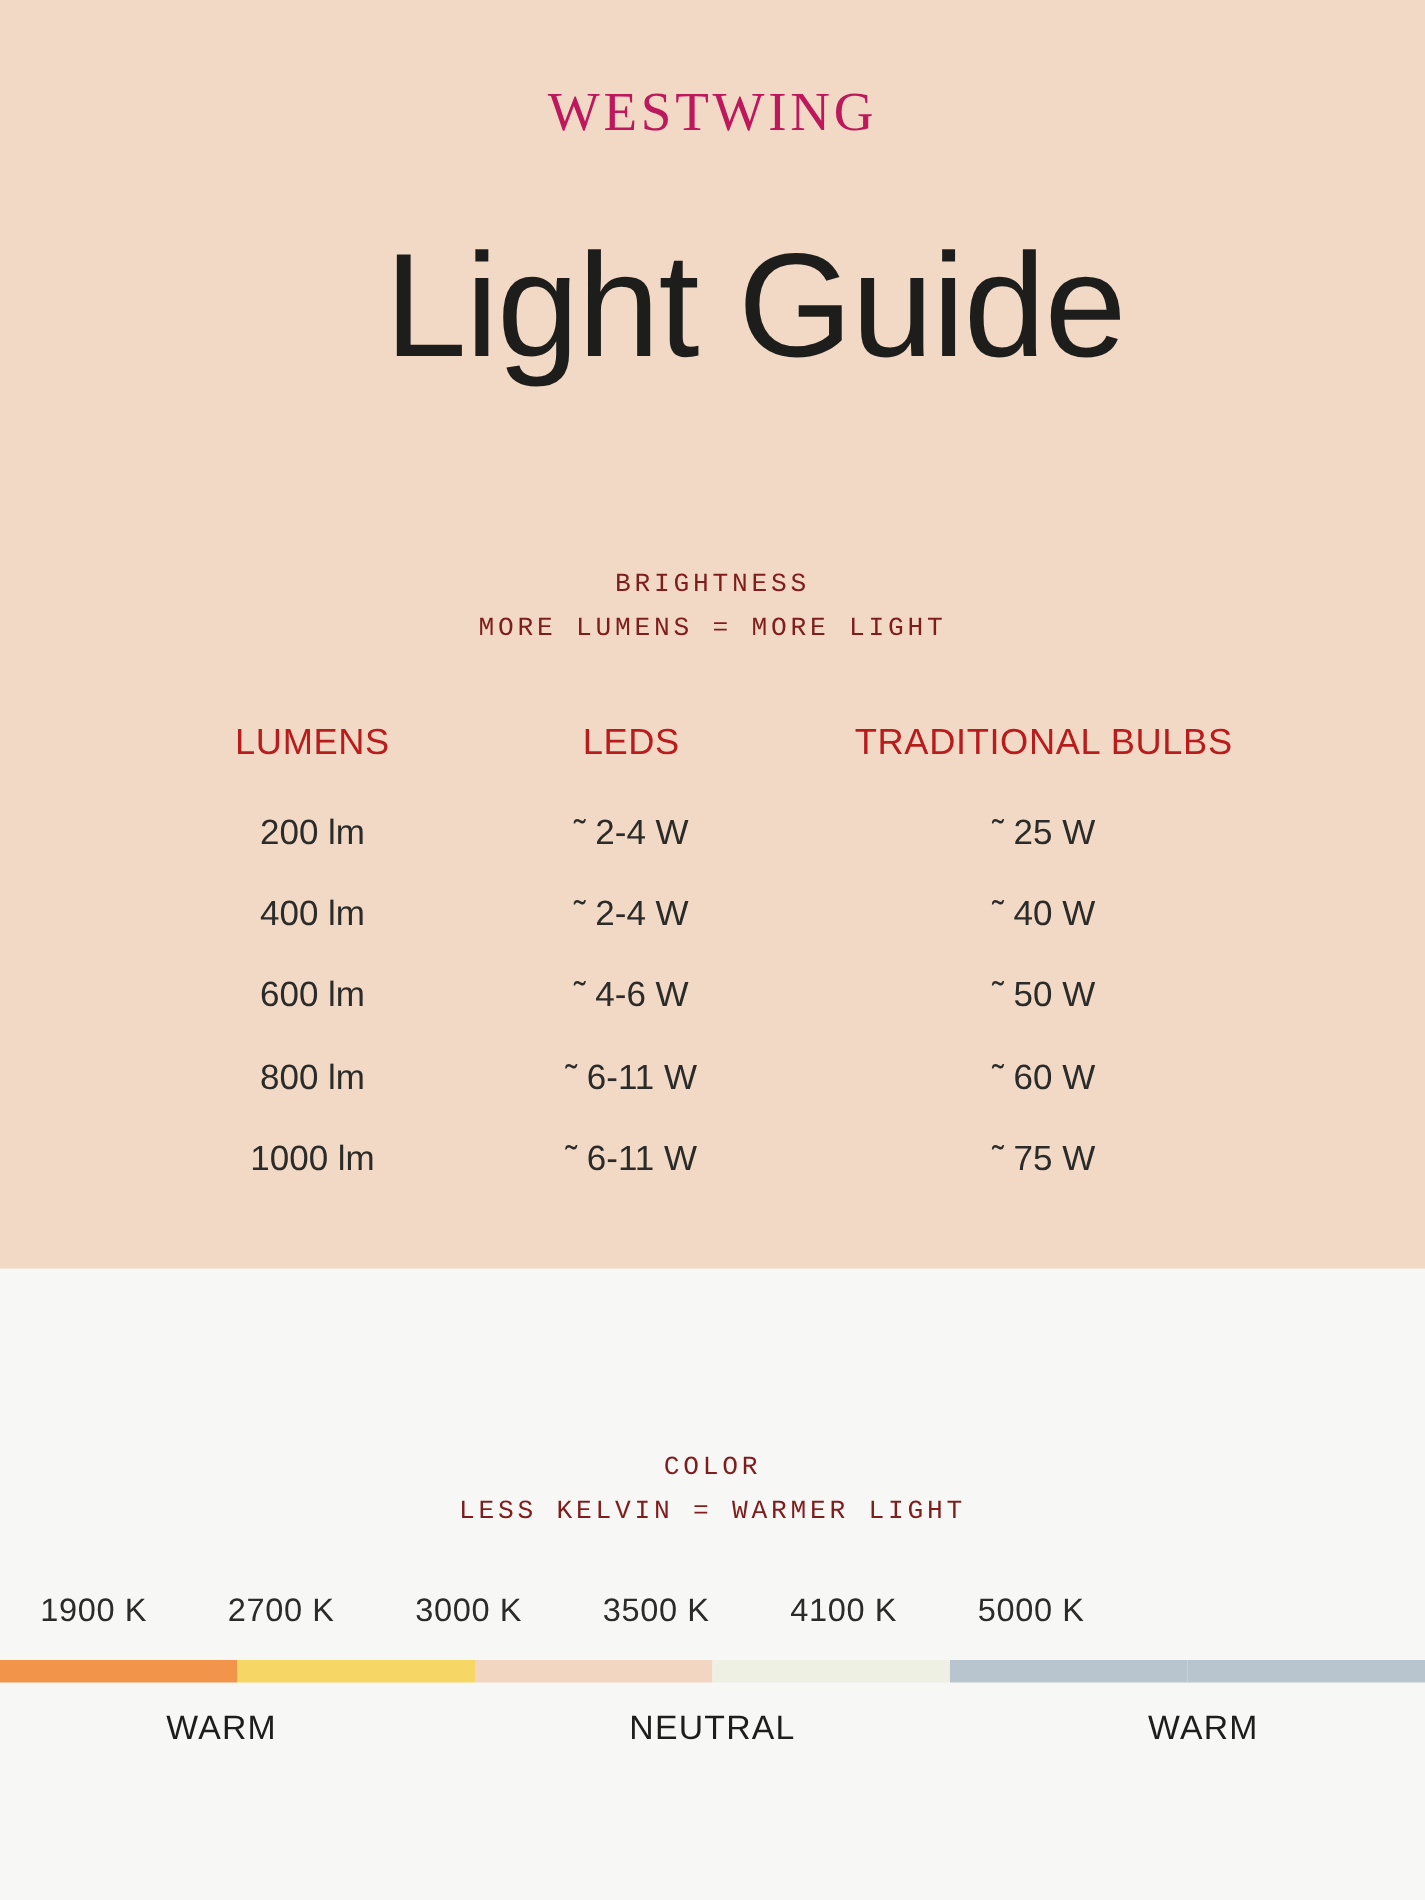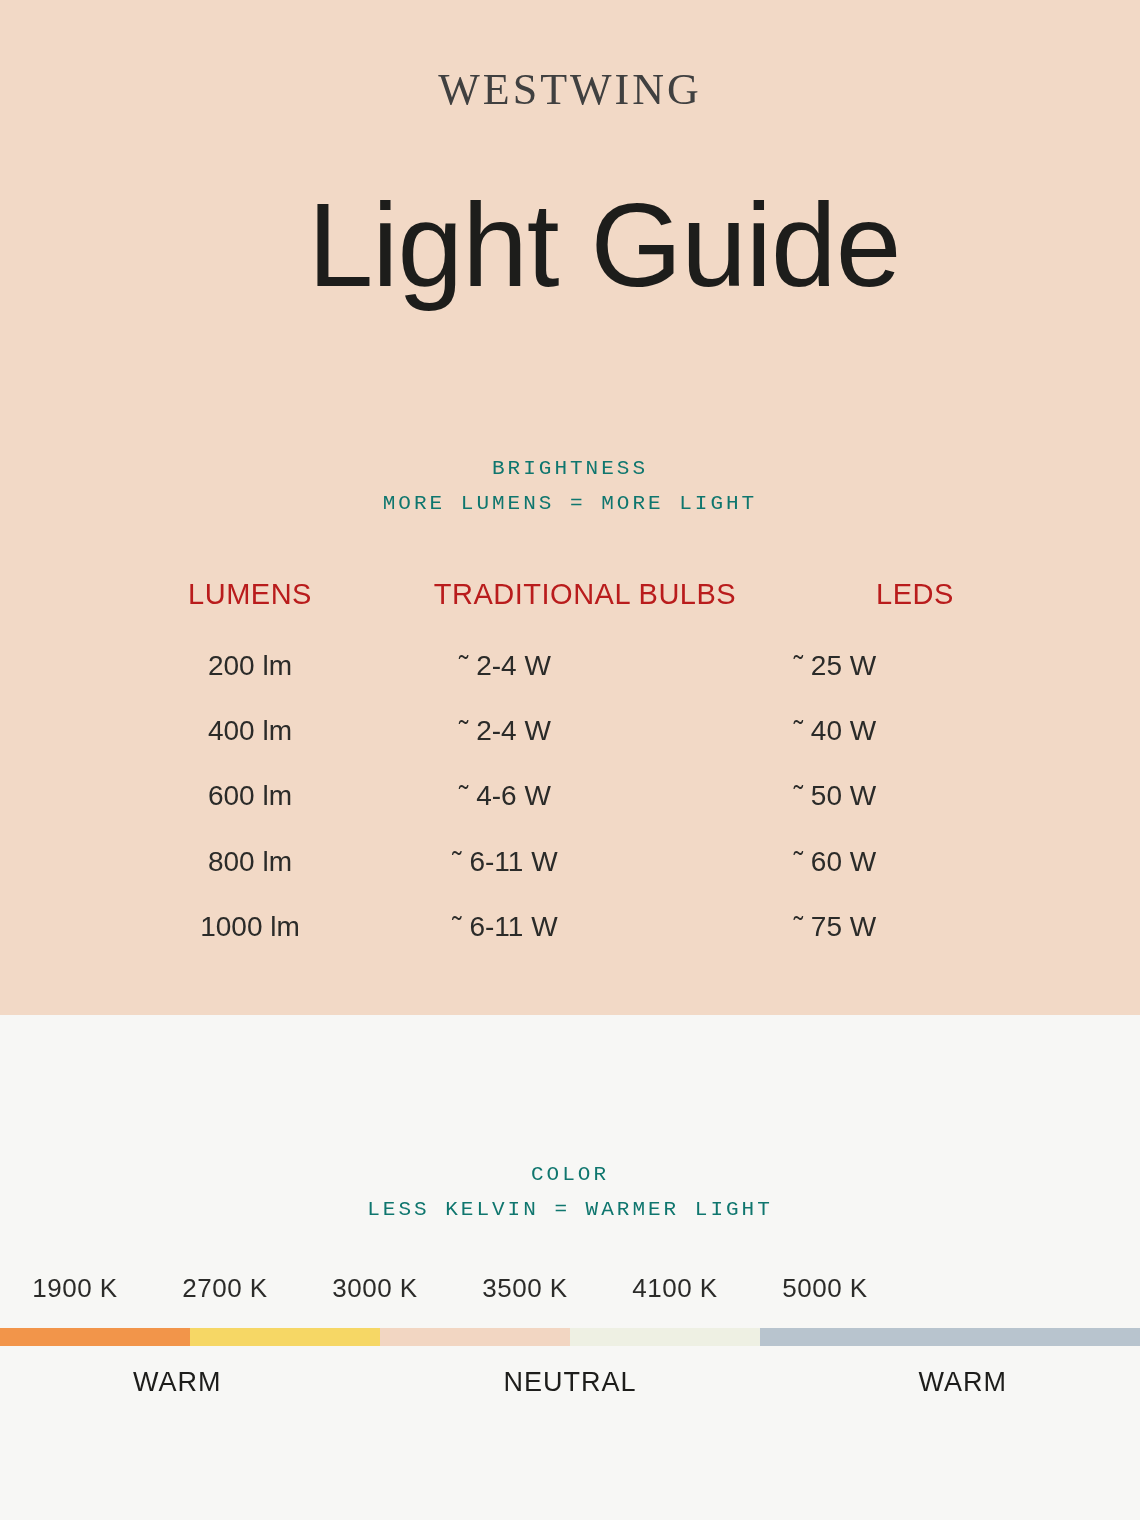--- a/index.html
+++ b/index.html
@@ -31,21 +31,21 @@
 
   .brand {
     position: absolute;
     top: 64px;
     left: 0;
     width: 1140px;
     text-align: center;
     font-family: "Liberation Serif", serif;
     font-size: 44px;
     letter-spacing: 3px;
-    color: #404040;
+    color: #be185d;
     font-weight: 400;
   }
 
   .main-title {
     position: absolute;
     top: 186px;
     left: 0;
     width: 1140px;
     text-align: center;
     font-size: 118px;
@@ -53,21 +53,21 @@
     letter-spacing: -1px;
     color: #1d1d1b;
     font-weight: 400;
     margin-left: 34px;
   }
 
   .mono-heading {
     font-family: "Liberation Mono", "DejaVu Sans Mono", monospace;
     font-size: 21px;
     letter-spacing: 3px;
-    color: #0f766e;
+    color: #7f1d1d;
     text-align: center;
     line-height: 1.65;
   }
 
   .brightness-head {
     position: absolute;
     top: 452px;
     left: 0;
     width: 1140px;
   }
@@ -174,22 +174,22 @@
     <div class="main-title">Light Guide</div>
 
     <div class="brightness-head">
       <div class="mono-heading">BRIGHTNESS</div>
       <div class="mono-heading">MORE LUMENS = MORE LIGHT</div>
     </div>
 
     <div class="table">
       <div class="trow thead">
         <div class="tcell c-lumens">LUMENS</div>
+        <div class="tcell c-leds">LEDS</div>
         <div class="tcell c-trad">TRADITIONAL BULBS</div>
-        <div class="tcell c-leds">LEDS</div>
       </div>
       <div class="tbody">
         <div class="trow">
           <div class="tcell c-lumens">200 lm</div>
           <div class="tcell c-leds">˜ 2-4 W</div>
           <div class="tcell c-trad">˜ 25 W</div>
         </div>
         <div class="trow">
           <div class="tcell c-lumens">400 lm</div>
           <div class="tcell c-leds">˜ 2-4 W</div>

